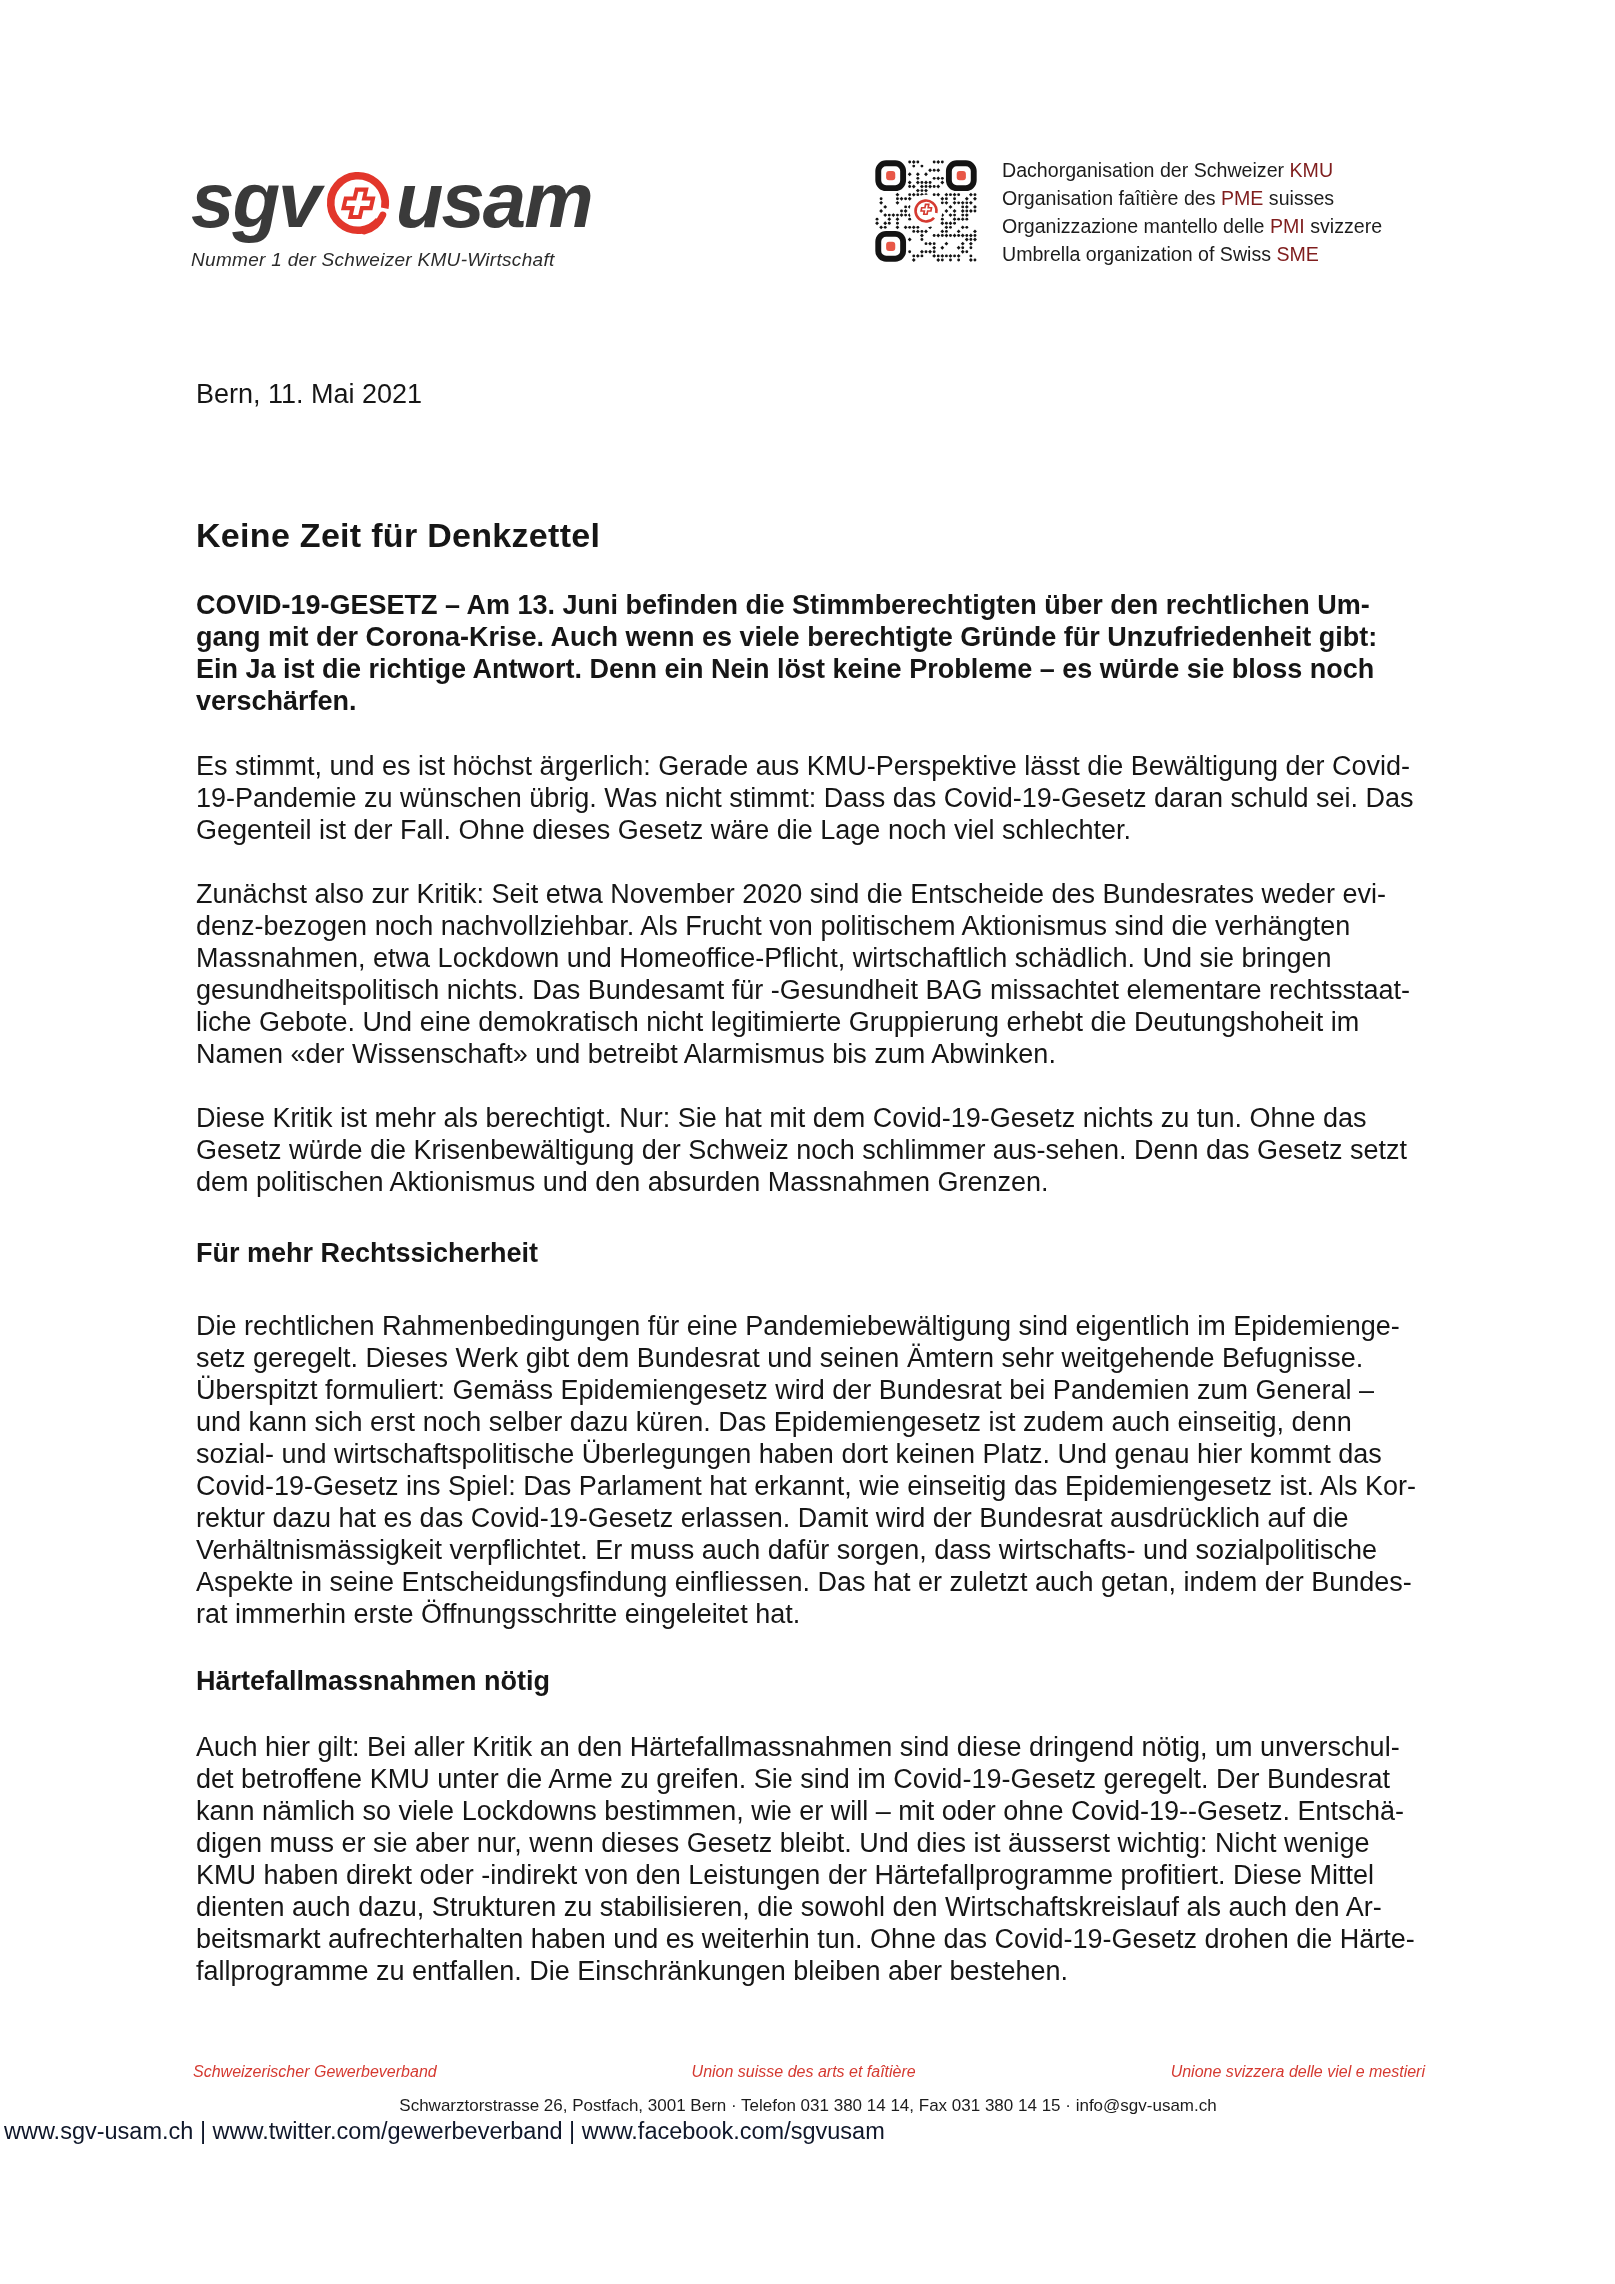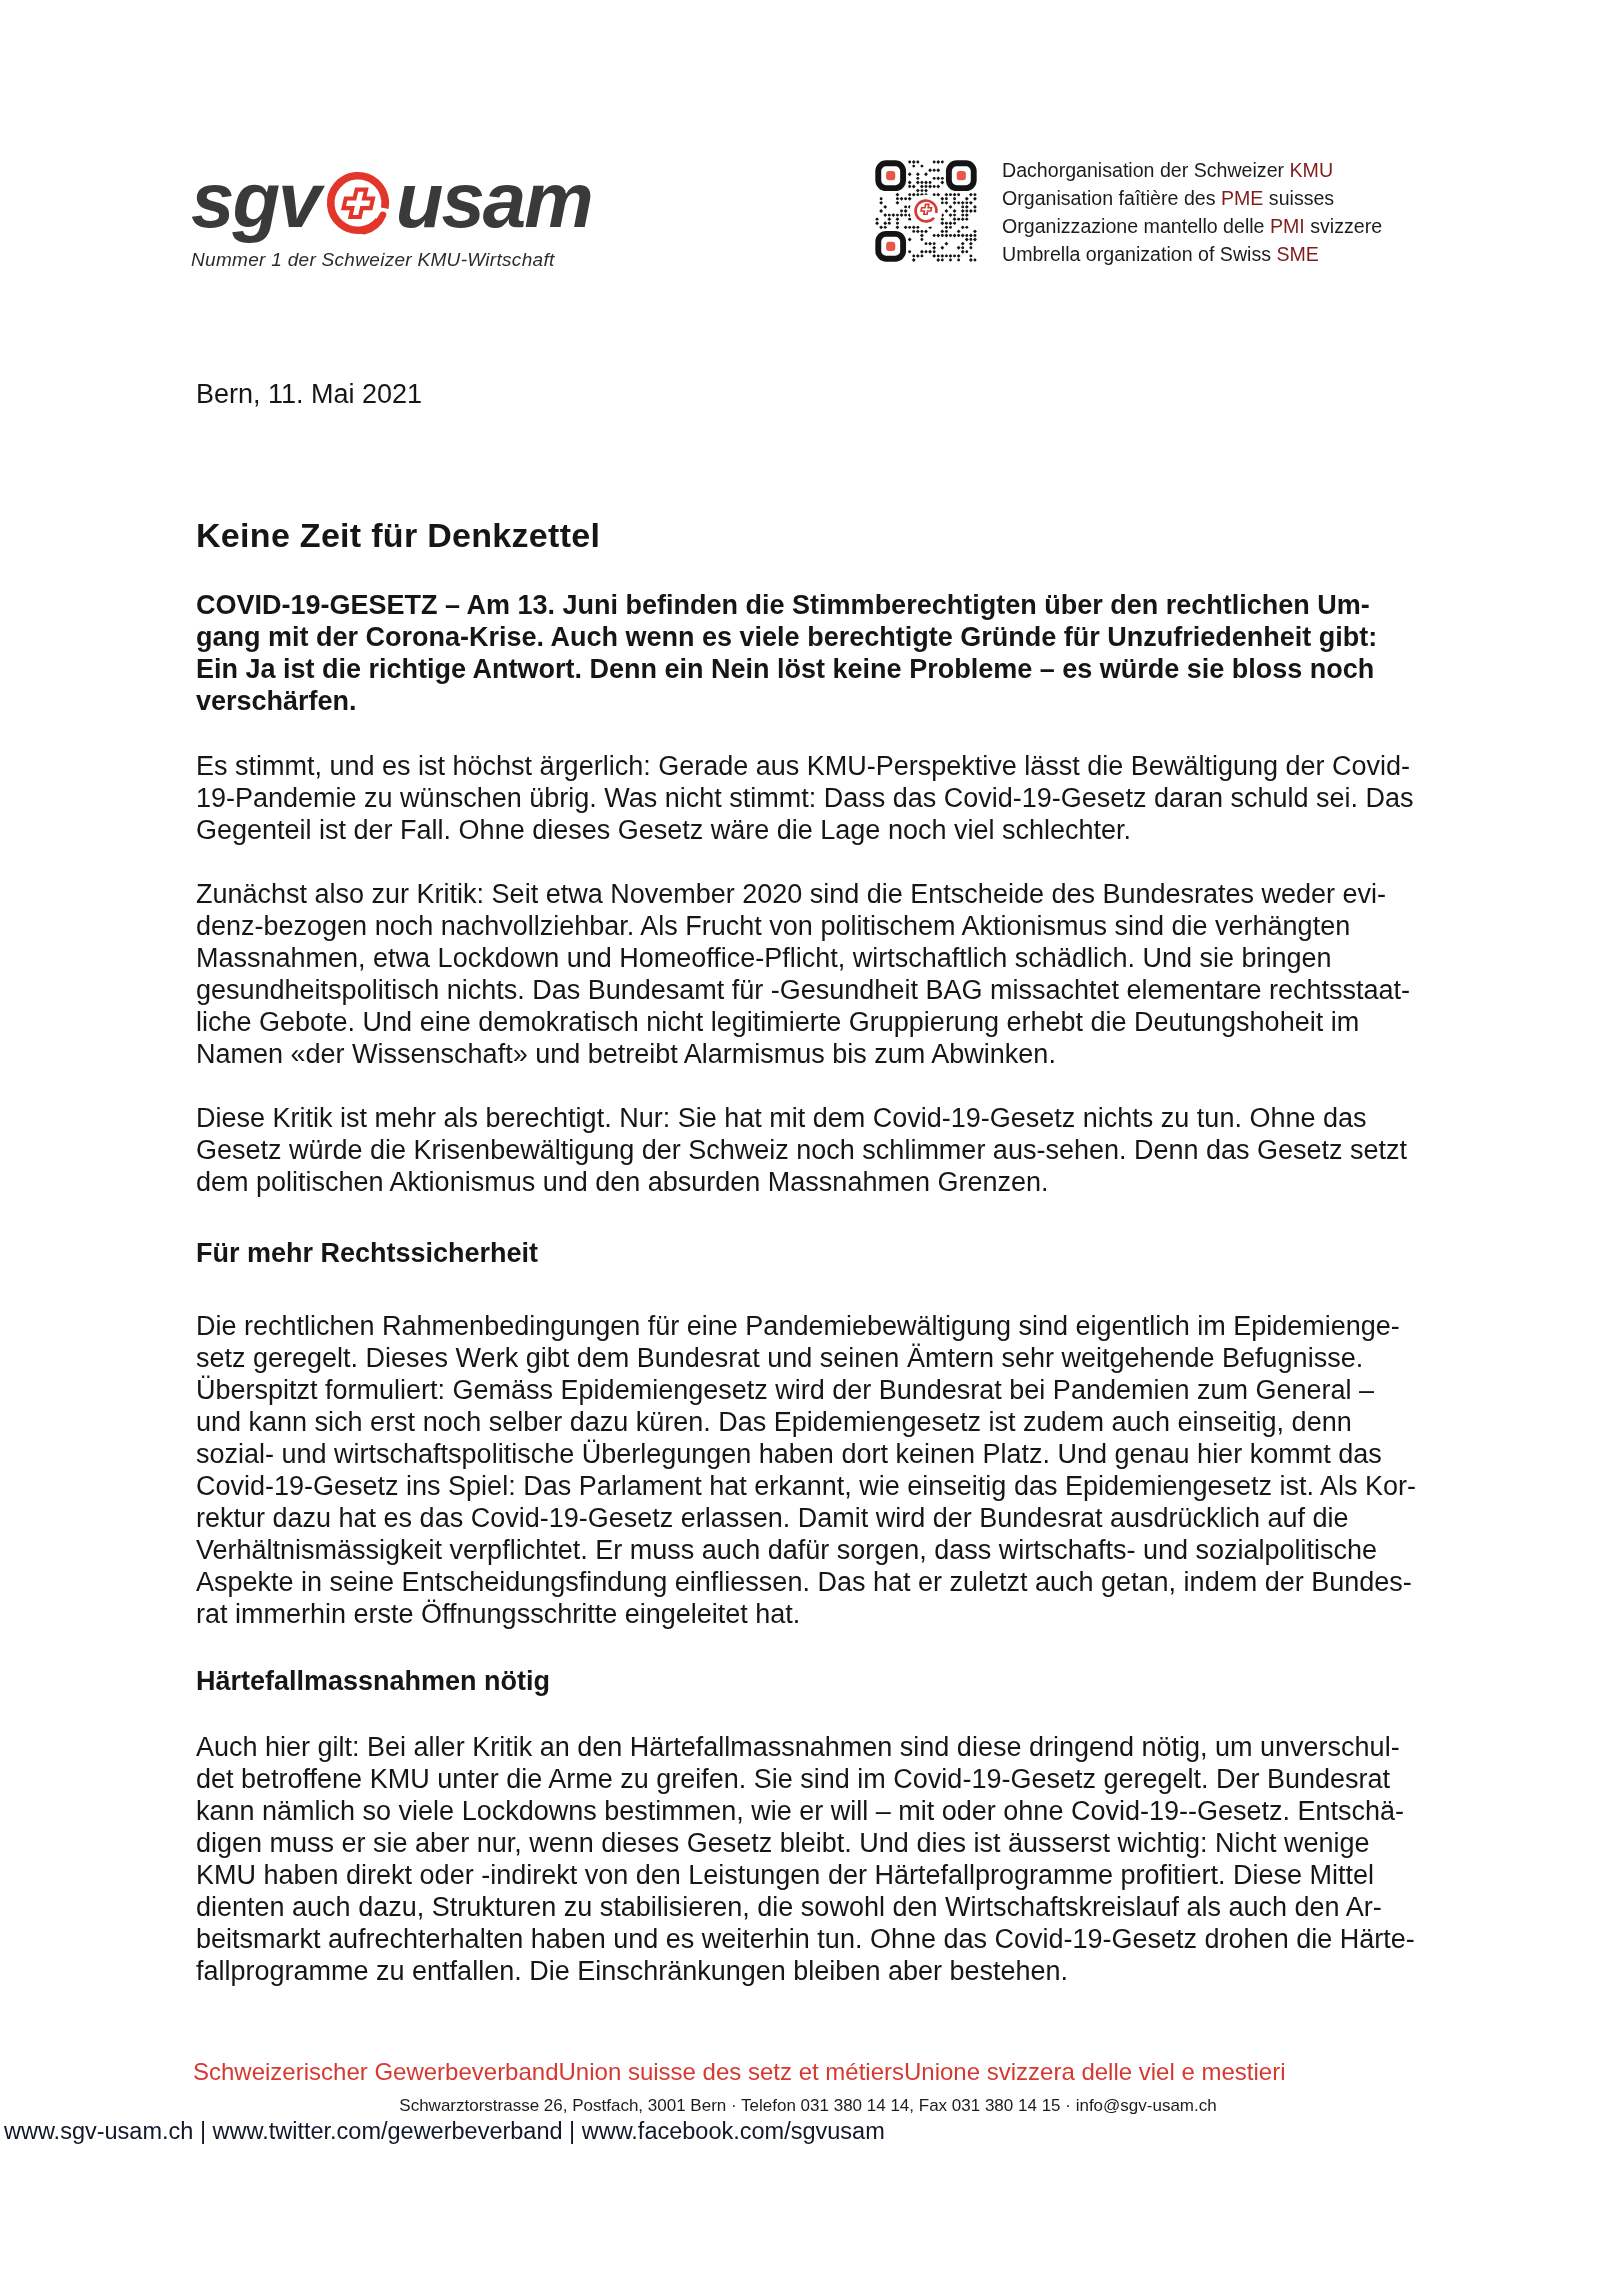--- a/index.html
+++ b/index.html
@@ -34,22 +34,22 @@
   .p-a    { margin-top:33px !important; }
   .p-b    { margin-top:32px !important; }
   .p-c    { margin-top:32px !important; }
   .h-sec1 { margin-top:39px !important; }
   .p-d    { margin-top:41px !important; }
   .h-sec2 { margin-top:35px !important; }
   .p-e    { margin-top:34px !important; }
 
   
   .footer-orgs { position:absolute; left:193px; right:191px; top:2058px;
-                 display:flex; 
-                 font-size:24px; line-height:27px; color:#d53a31; }
+                 display:flex; justify-content:space-between;
+                 font-size:16px; line-height:27px; color:#d53a31;font-style:italic; }
   .footer-address { position:absolute; left:0; right:0; top:2092px;
                     text-align:center; font-size:17px; line-height:27px; color:#1c1c1c; }
   .footer-web { position:absolute; left:4px; right:0; top:2118px;
                 font-size:23.5px; line-height:27px; color:#0f172a; }
 </style>
 </head>
 <body>
 
 <div class="page">
 
@@ -322,21 +322,21 @@
 digen muss er sie aber nur, wenn dieses Gesetz bleibt. Und dies ist äusserst wichtig: Nicht wenige
 KMU haben direkt oder -indirekt von den Leistungen der Härtefallprogramme profitiert. Diese Mittel
 dienten auch dazu, Strukturen zu stabilisieren, die sowohl den Wirtschaftskreislauf als auch den Ar-
 beitsmarkt aufrechterhalten haben und es weiterhin tun. Ohne das Covid-19-Gesetz drohen die Härte-
 fallprogramme zu entfallen. Die Einschränkungen bleiben aber bestehen.</p>
   </main>
 
   <footer>
     <div class="footer-orgs">
       <span>Schweizerischer Gewerbeverband</span>
-      <span>Union suisse des setz et métiers</span>
+      <span>Union suisse des arts et faîtière</span>
       <span>Unione svizzera delle viel e mestieri</span>
     </div>
     <div class="footer-address">Schwarztorstrasse 26, Postfach, 3001 Bern  ·  Telefon 031 380 14 14, Fax 031 380 14 15  ·  info@sgv-usam.ch</div>
     <div class="footer-web">www.sgv-usam.ch  |  www.twitter.com/gewerbeverband  |  www.facebook.com/sgvusam</div>
   </footer>
 
 </div>
 
 
 </body></html>

